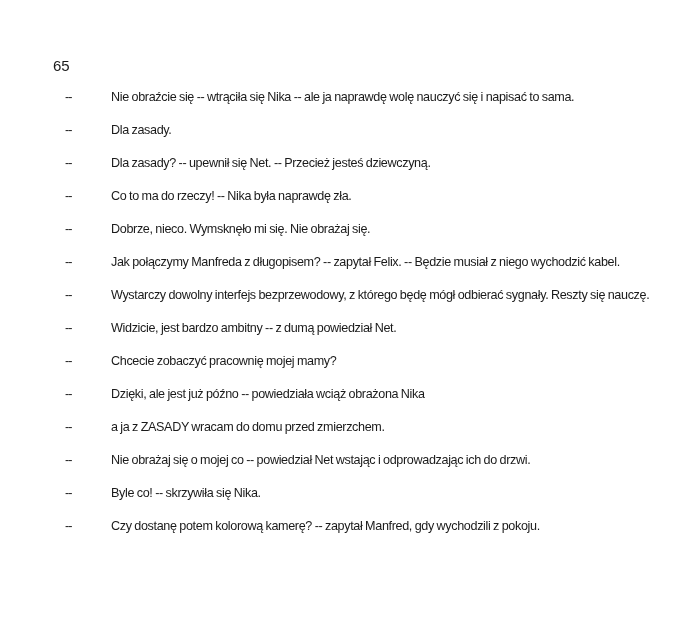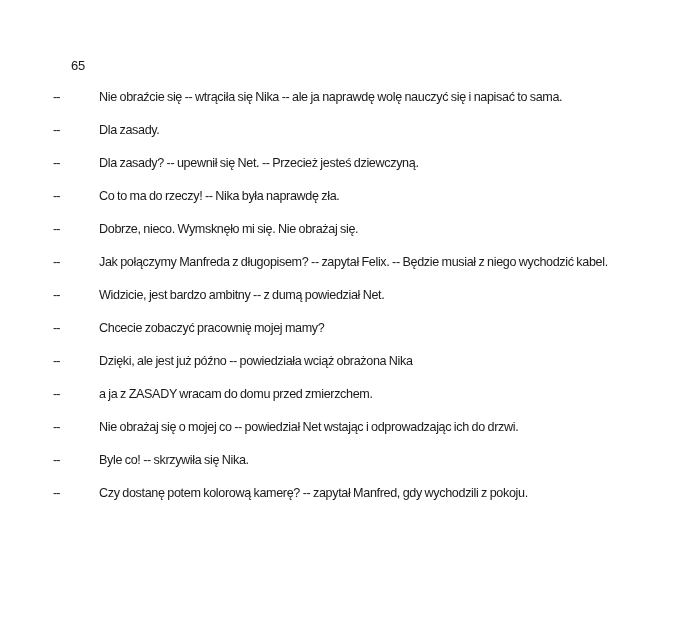--- a/index.html
+++ b/index.html
@@ -18,36 +18,36 @@
     .page {
       position: absolute;
       left: 0;
       top: 0;
       width: 699px;
       height: 623px;
       background: #ffffff;
     }
     .page-number {
       position: absolute;
-      left: 71px;
+      left: 53px;
       top: 57px;
-      font-size: 13px;
+      font-size: 15px;
       line-height: 17px;
       letter-spacing: -0.2px;
     }
     .text-body {
       position: absolute;
       left: 53px;
       top: 88px;
       width: 600px;
     }
     .para {
       font-size: 12.6px;
       line-height: 18px;
-      margin: 0 0 15px 0;
+      margin: 0 0 15px 12px;
       letter-spacing: -0.35px;
       word-spacing: -0.5px;
       text-indent: 0;
     }
     .para .dash {
       display: inline-block;
       width: 46px;
       letter-spacing: -1px;
     }
   </style>
@@ -57,20 +57,21 @@
 <div class="page">
   <div class="page-number">65</div>
 
   <div class="text-body">
     <p class="para"><span class="dash">--</span><span>Nie obraźcie się -- wtrąciła się Nika -- ale ja naprawdę wolę nauczyć się i napisać to sama.</span></p>
     <p class="para"><span class="dash">--</span><span>Dla zasady.</span></p>
     <p class="para"><span class="dash">--</span><span>Dla zasady? -- upewnił się Net. -- Przecież jesteś dziewczyną.</span></p>
     <p class="para"><span class="dash">--</span><span>Co to ma do rzeczy! -- Nika była naprawdę zła.</span></p>
     <p class="para"><span class="dash">--</span><span>Dobrze, nieco. Wymsknęło mi się. Nie obrażaj się.</span></p>
     <p class="para"><span class="dash">--</span><span>Jak połączymy Manfreda z długopisem? -- zapytał Felix. -- Będzie musiał z niego wychodzić kabel.</span></p>
+    <p class="para"><span class="dash">--</span><span>Wystarczy dowolny interfejs bezprzewodowy, z którego będę mógł odbierać sygnały. Reszty się nauczę.</span></p>
     <p class="para"><span class="dash">--</span><span>Widzicie, jest bardzo ambitny -- z dumą powiedział Net.</span></p>
     <p class="para"><span class="dash">--</span><span>Chcecie zobaczyć pracownię mojej mamy?</span></p>
     <p class="para"><span class="dash">--</span><span>Dzięki, ale jest już późno -- powiedziała wciąż obrażona Nika</span></p>
     <p class="para"><span class="dash">--</span><span>a ja z ZASADY wracam do domu przed zmierzchem.</span></p>
     <p class="para"><span class="dash">--</span><span>Nie obrażaj się o mojej co -- powiedział Net wstając i odprowadzając ich do drzwi.</span></p>
     <p class="para"><span class="dash">--</span><span>Byle co! -- skrzywiła się Nika.</span></p>
     <p class="para"><span class="dash">--</span><span>Czy dostanę potem kolorową kamerę? -- zapytał Manfred, gdy wychodzili z pokoju.</span></p>
   </div>
 </div>
 

